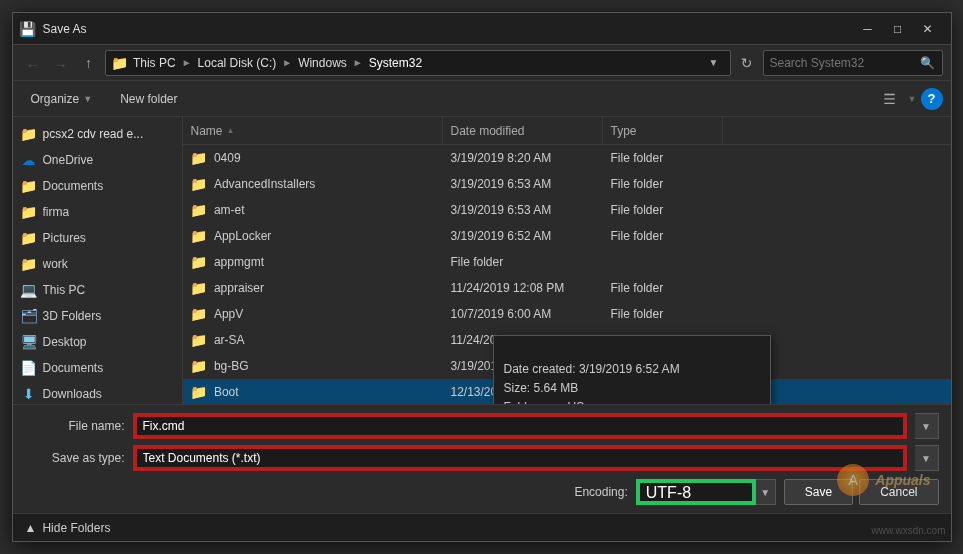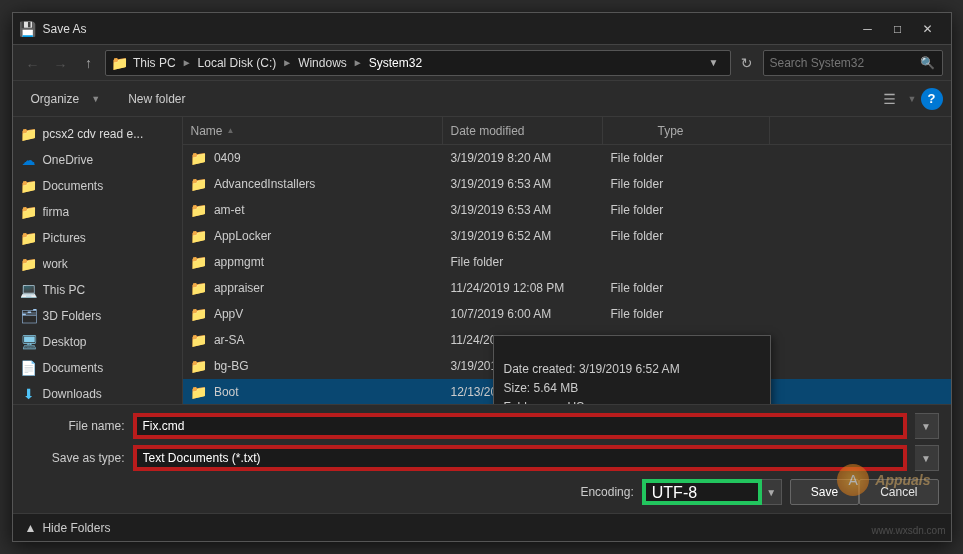--- a/index.html
+++ b/index.html
@@ -189,21 +189,21 @@
     .toolbar-btn {
       height: 26px;
       padding: 0 10px;
       background: transparent;
       border: none;
       color: #ccc;
       font-size: 12px;
       cursor: pointer;
       display: flex;
       align-items: center;
-      gap: 12px;
+      gap: 4px;
       border-radius: 2px;
       justify-content: space-between;
     }
     .toolbar-right {
       margin-left: auto;
       display: flex;
       align-items: center;
       gap: 4px;
     }
     .view-btn {
@@ -314,21 +314,21 @@
       user-select: none;
       border-right: 1px solid #3a3a3a;
       gap: 4px;
     }
     .col-header .sort-arrow {
       font-size: 8px;
       color: #666;
     }
     .col-name { width: 260px; flex-shrink: 0; }
     .col-date { width: 160px; flex-shrink: 0; }
-    .col-type { width: 120px; flex-shrink: 0; margin-left: 47px; }
+    .col-type { width: 120px; flex-shrink: 0; }
     .col-size { width: 80px; flex-shrink: 0; }
 
     
     .file-list {
       flex: 1;
       overflow-y: auto;
     }
     .file-list::-webkit-scrollbar { width: 10px; }
     .file-list::-webkit-scrollbar-track { background: #2b2b2b; }
     .file-list::-webkit-scrollbar-thumb { background: #555; border-radius: 3px; }
@@ -468,20 +468,21 @@
       color: #aaa;
       cursor: pointer;
       display: flex;
       align-items: center;
       justify-content: center;
       font-size: 10px;
     }
 
     .action-buttons {
       display: flex;
+      gap: 6px;
       border-radius: 7px;
     }
     .action-btn {
       padding: 4px 20px;
       height: 26px;
       font-size: 12px;
       cursor: pointer;
       border-radius: 2px;
       display: flex;
       align-items: center;

